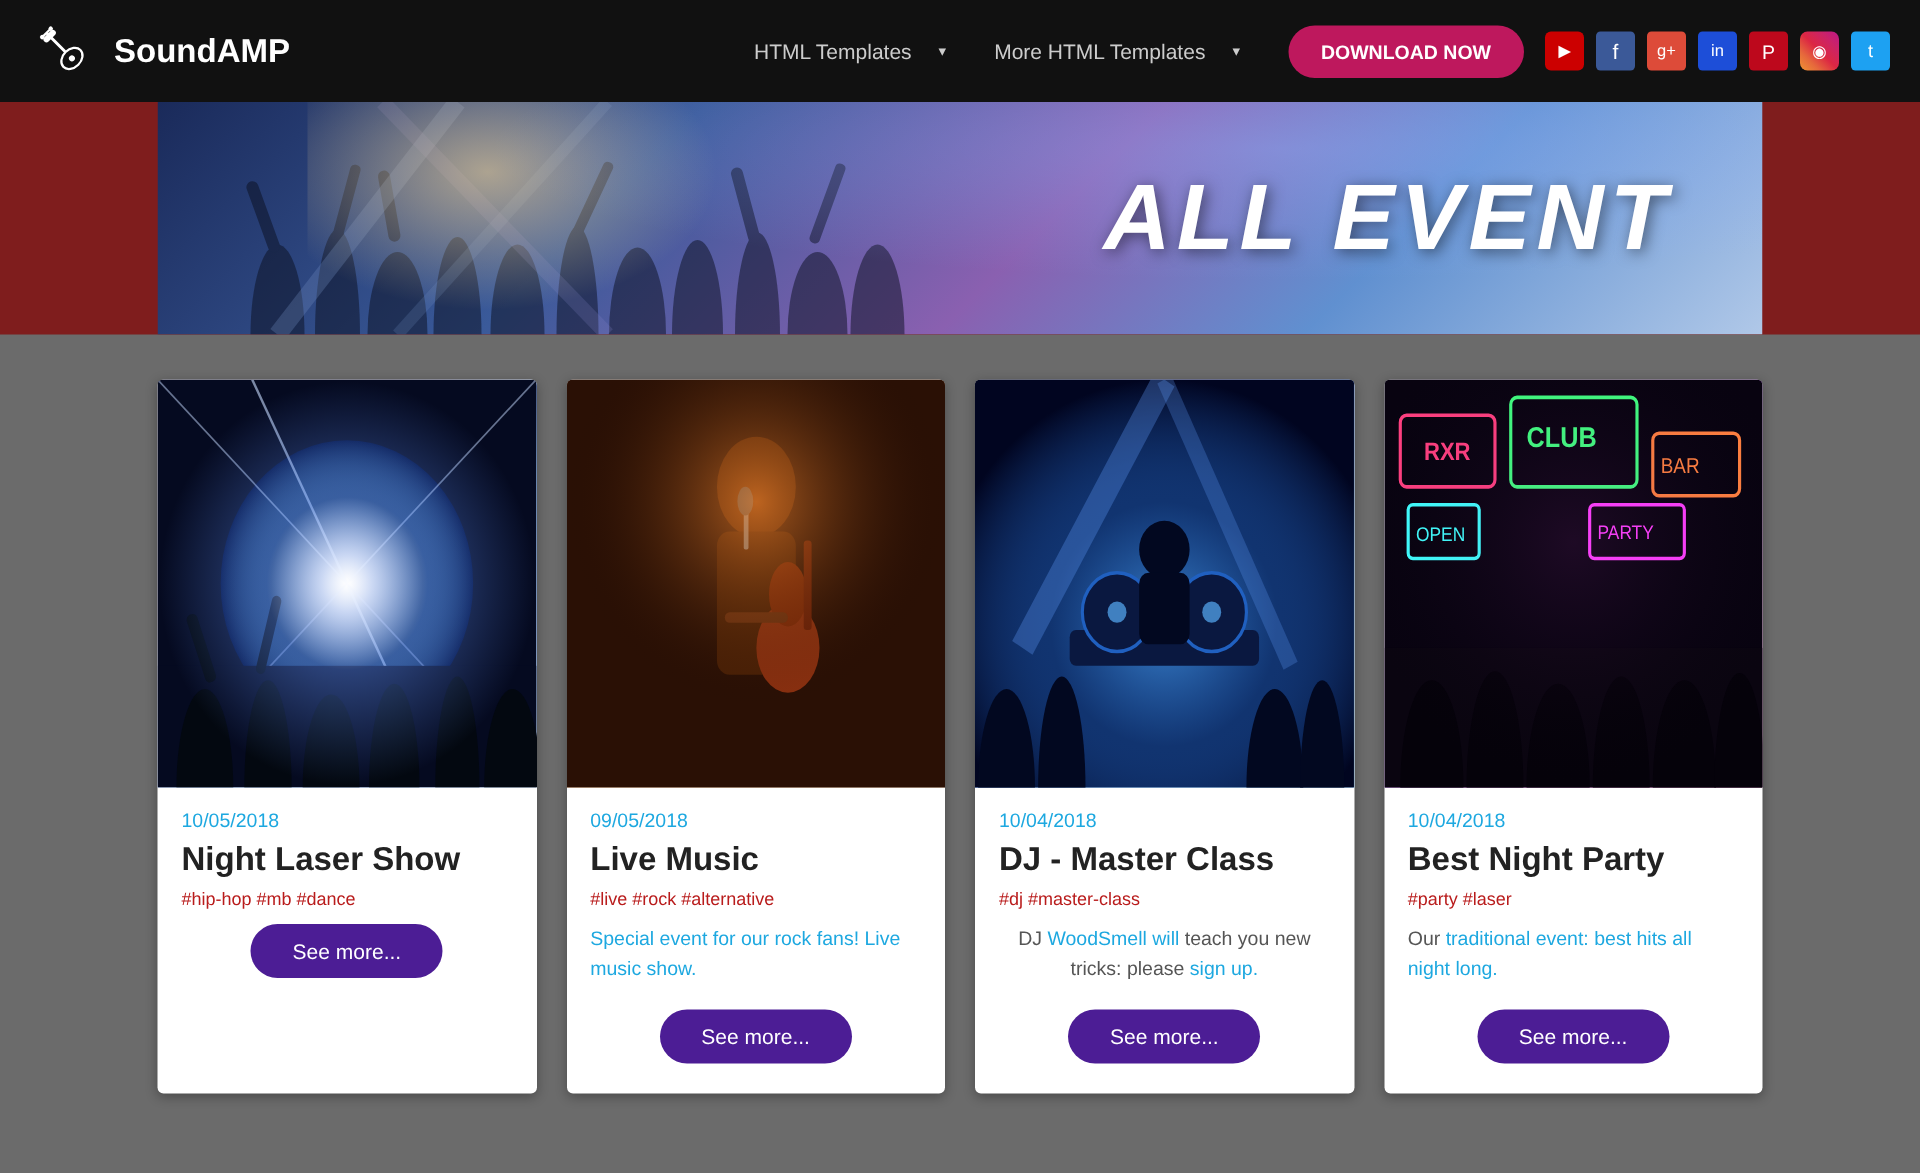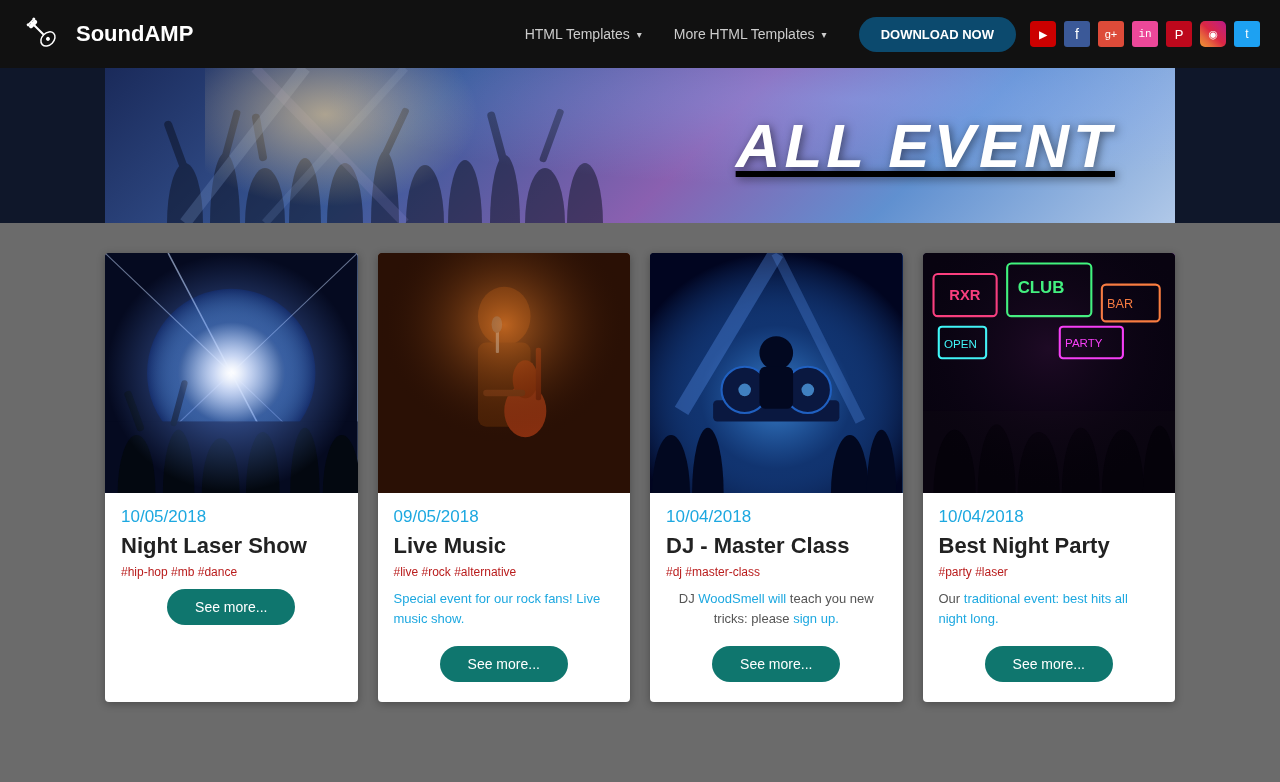--- a/index.html
+++ b/index.html
@@ -29,29 +29,29 @@
       align-items: center;
       gap: 4px;
     }
     .nav-link {
       color: #ccc;
       font-size: 14px;
       padding: 8px 14px;
       cursor: pointer;
       display: flex;
       align-items: center;
-      gap: 7px;
+      gap: 18px;
       white-space: nowrap;
     }
     .nav-caret {
       font-size: 10px;
       color: #ccc;
     }
     .btn-download {
-      background: #0c4a6e;
+      background: #be185d;
       color: #fff;
       border: none;
       border-radius: 22px;
       padding: 10px 22px;
       font-size: 13px;
       font-weight: bold;
       cursor: pointer;
       margin: 0 14px;
       white-space: nowrap;
     }
@@ -118,21 +118,21 @@
       gap: 20px;
     }
     .card {
       background: #fff;
       border-radius: 4px;
       overflow: hidden;
       box-shadow: 0 2px 8px rgba(0,0,0,0.3);
     }
     .card-image {
       width: 100%;
-      height: 240px;
+      height: 272px;
       object-fit: cover;
       display: block;
     }
     
     .card-img-1 {
       background: linear-gradient(135deg, #0a0a2a 0%, #1a1a4a 30%, #8ab0e0 60%, #a0c0f0 80%, #d0e8ff 100%);
       position: relative;
       overflow: hidden;
     }
     .card-img-1::after {
@@ -148,21 +148,21 @@
       background: linear-gradient(135deg, #050520 0%, #1020a0 30%, #2060d0 50%, #4090e0 70%, #60b0f0 90%);
     }
     .card-img-4 {
       background: linear-gradient(135deg, #0a0520 0%, #2a0540 30%, #500880 50%, #8a2090 70%, #c040a0 90%);
     }
     .card-body {
       padding: 14px 16px 20px;
     }
     .card-date {
       color: #1da8e0;
-      font-size: 17px;
+      font-size: 13px;
       margin-bottom: 6px;
     }
     .card-title {
       font-size: 22px;
       font-weight: bold;
       color: #222;
       margin-bottom: 6px;
       line-height: 1.2;
     }
     .card-tags {
@@ -173,21 +173,21 @@
     .card-desc {
       color: #555;
       font-size: 13px;
       line-height: 1.5;
       margin-bottom: 18px;
     }
     .btn-seemore {
       display: block;
       width: fit-content;
       margin: 0 auto;
-      background: #0f766e;
+      background: #4c1d95;
       color: #fff;
       border: none;
       border-radius: 22px;
       padding: 10px 28px;
       font-size: 14px;
       cursor: pointer;
       text-align: center;
     }
   </style>
 </head>
@@ -220,28 +220,28 @@
       <span>More HTML Templates</span>
       <span class="nav-caret">▾</span>
     </div>
     <button class="btn-download">DOWNLOAD NOW</button>
   </div>
 
   <div class="social-icons">
     <div class="social-icon yt" title="YouTube">▶</div>
     <div class="social-icon" title="Facebook" style="background:#3b5998;color:#fff;border-radius:3px;">f</div>
     <div class="social-icon" title="Google+" style="background:#dd4b39;color:#fff;border-radius:3px;font-size:11px;">g+</div>
-    <div class="social-icon" title="LinkedIn" style="background:#ec4899;color:#fff;border-radius:3px;font-size:11px;font-family:Liberation Mono, monospace;">in</div>
+    <div class="social-icon" title="LinkedIn" style="background:#1d4ed8;color:#fff;border-radius:3px;font-size:11px;">in</div>
     <div class="social-icon" title="Pinterest" style="background:#bd081c;color:#fff;border-radius:3px;font-size:13px;">P</div>
     <div class="social-icon" title="Instagram" style="background:linear-gradient(45deg,#f09433,#e6683c,#dc2743,#cc2366,#bc1888);color:#fff;border-radius:5px;font-size:11px;">◉</div>
     <div class="social-icon" title="Twitter" style="background:#1da1f2;color:#fff;border-radius:3px;font-size:12px;">t</div>
   </div>
 </nav>
 
-<div style="background:#0f172a; padding: 0; text-decoration: underline;">
+<div style="background:#7f1d1d; padding: 0;">
   <div class="hero">
     <div class="hero-bg">
 
       <svg style="position:absolute;bottom:0;left:0;width:100%;height:100%;opacity:0.5" viewBox="0 0 1070 155" preserveAspectRatio="none">
 
         <ellipse cx="80" cy="155" rx="18" ry="60" fill="#0a0f1e"></ellipse>
         <ellipse cx="120" cy="155" rx="15" ry="70" fill="#0a0f1e"></ellipse>
         <ellipse cx="160" cy="155" rx="20" ry="55" fill="#0a0f1e"></ellipse>
         <ellipse cx="200" cy="155" rx="16" ry="65" fill="#0a0f1e"></ellipse>
         <ellipse cx="240" cy="155" rx="18" ry="60" fill="#0a0f1e"></ellipse>

